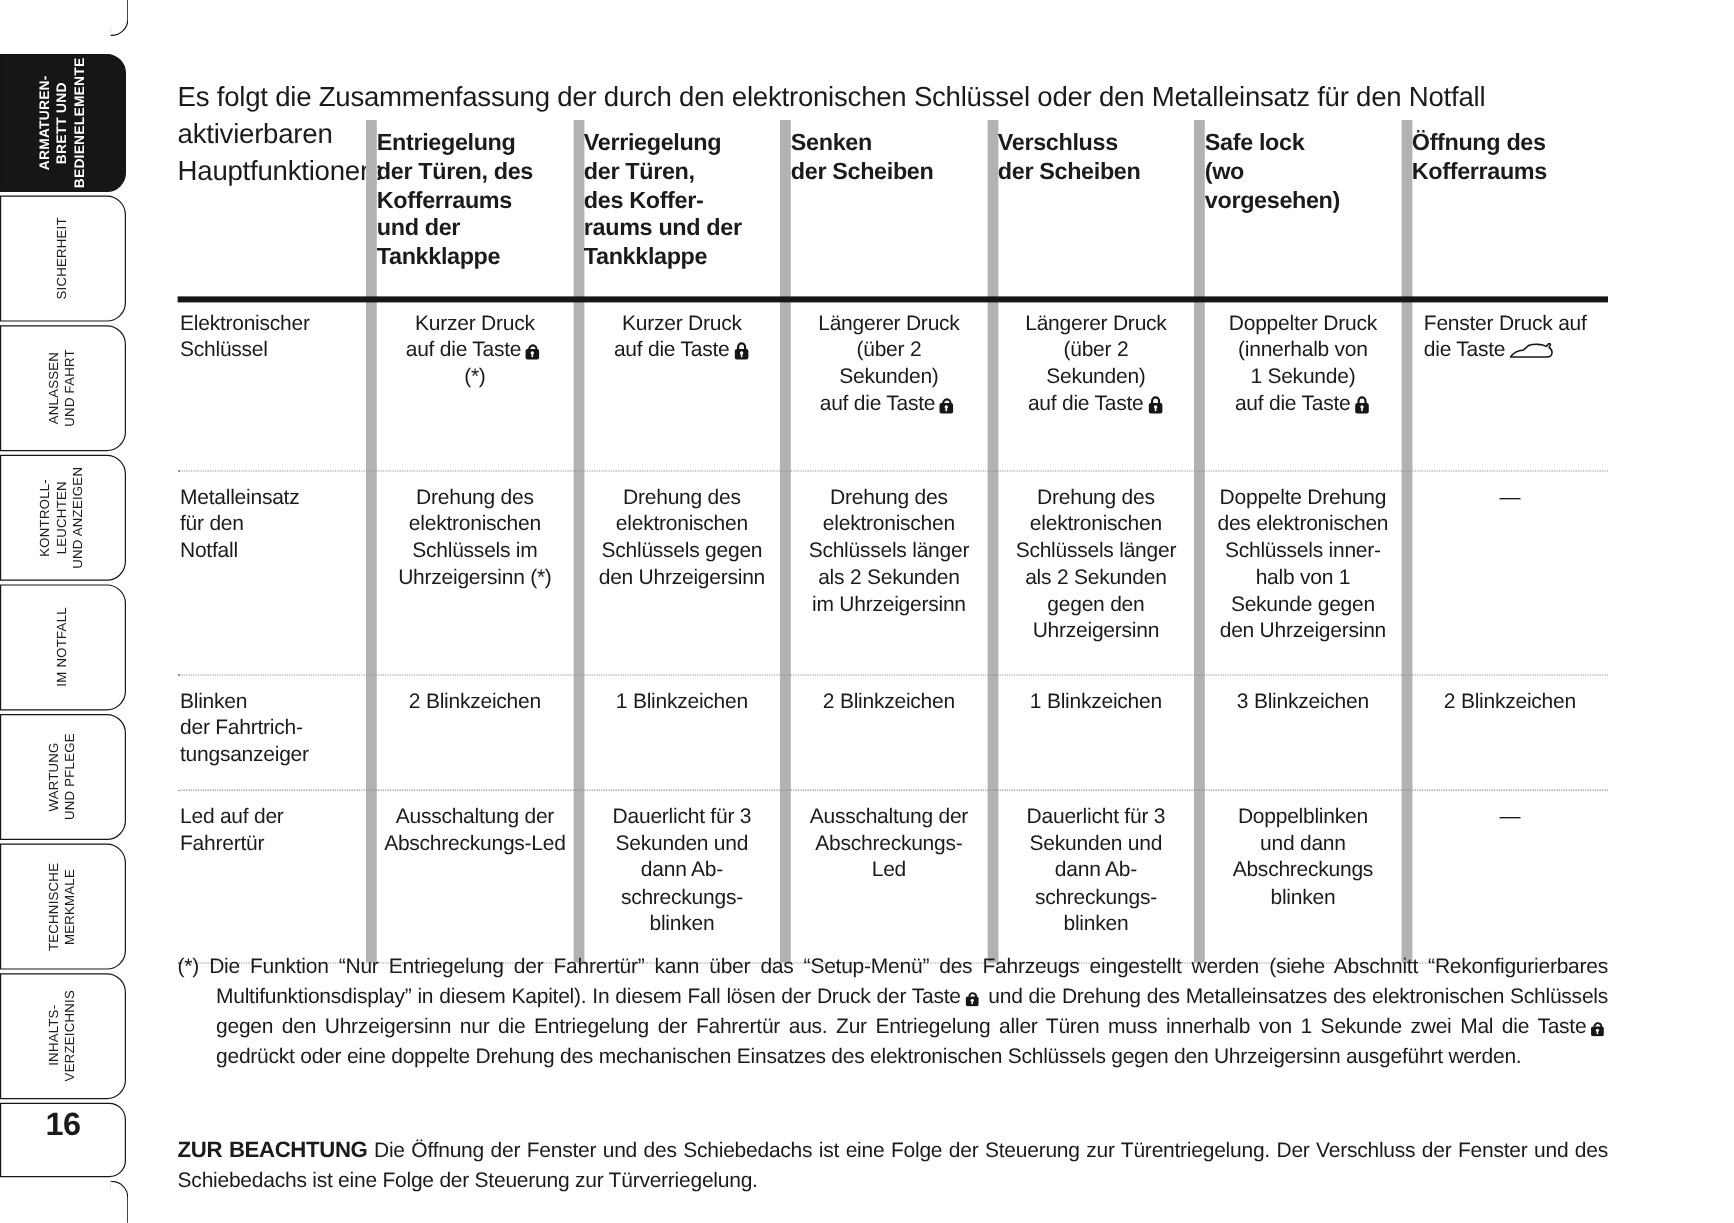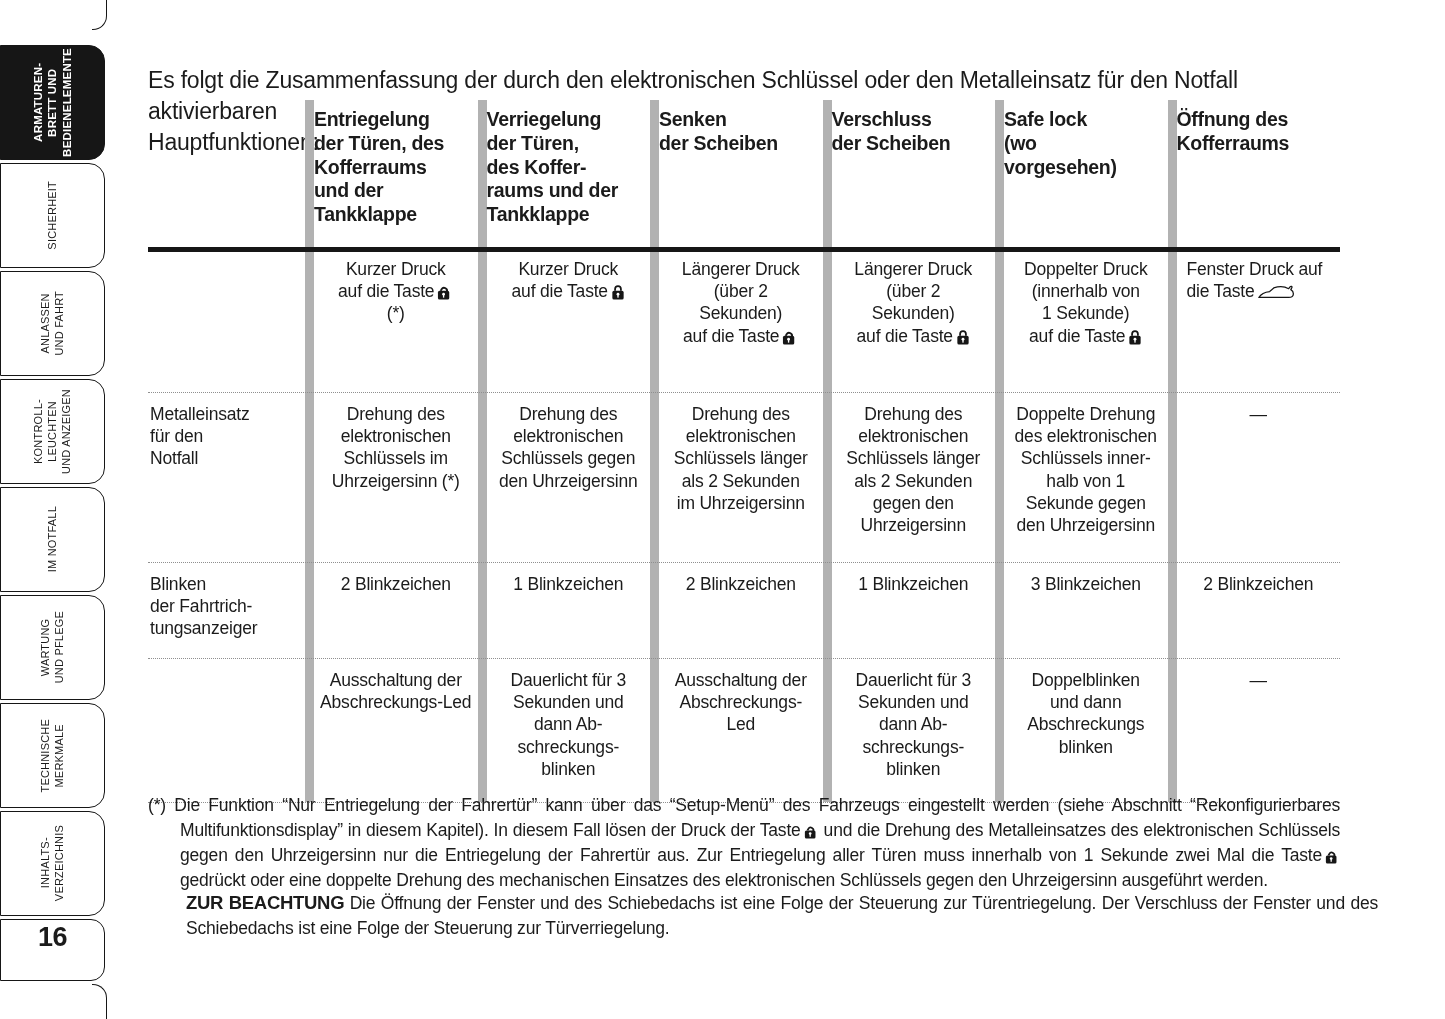--- a/index.html
+++ b/index.html
@@ -78,22 +78,22 @@
   .iconspan{display:inline-block;vertical-align:-3px;margin-left:3px;}
   .iconspan svg{display:block;}
 
   
   .footnote{
     position:absolute;top:775px;left:0;width:1192px;
     font-size:17.5px;line-height:25px;letter-spacing:-0.2px;
     text-align:justify;padding-left:32px;text-indent:-32px;box-sizing:border-box;
   }
   .note{
-    position:absolute;top:872px;left:0;width:1192px;
-    font-size:17.5px;line-height:25px;letter-spacing:-0.2px;text-align:justify;margin-left:38px;
+    position:absolute;top:927px;left:0;width:1192px;
+    font-size:17.5px;line-height:25px;letter-spacing:-0.2px;text-align:justify;
   }
   .note b{font-size:18.5px;letter-spacing:-0.3px;}
 </style>
 </head>
 <body>
 
 <svg width="0" height="0" style="position:absolute" aria-hidden="true">
   <symbol id="sym-lock-closed" viewBox="0 0 14 17">
     <rect x="1" y="7.3" width="12" height="9.2" rx="1.7" fill="#161616"></rect>
     <path d="M3.9 7.3 V5.4 a3.1 3.1 0 0 1 6.2 0 V7.3" fill="none" stroke="#161616" stroke-width="1.9"></path>
@@ -182,20 +182,22 @@
     <div class="hcell c4 r0"><span class="pre">Senken
 der Scheiben</span></div>
     <div class="hcell c5 r0"><span class="pre">Verschluss
 der Scheiben</span></div>
     <div class="hcell c6 r0"><span class="pre">Safe lock
 (wo
 vorgesehen)</span></div>
     <div class="hcell c7 r0"><span class="pre">Öffnung des
 Kofferraums</span></div>
 
+    <div class="cell rowhead c1 r1"><span class="pre">Elektronischer
+Schlüssel</span></div>
     <div class="cell c2 r1"><span class="pre">Kurzer Druck
 auf die Taste</span><span class="iconspan"><svg width="16" height="16">
             <use href="#sym-lock-open"></use>
           </svg></span><span class="pre">
 (*)</span></div>
     <div class="cell c3 r1"><span class="pre">Kurzer Druck
 auf die Taste</span><span class="iconspan"><svg width="14" height="16">
             <use href="#sym-lock-closed"></use>
           </svg></span></div>
     <div class="cell c4 r1"><span class="pre">Längerer Druck
@@ -254,20 +256,22 @@
     <div class="cell rowhead c1 r3"><span class="pre">Blinken
 der Fahrtrich-
 tungsanzeiger</span></div>
     <div class="cell c2 r3"><span class="pre">2 Blinkzeichen</span></div>
     <div class="cell c3 r3"><span class="pre">1 Blinkzeichen</span></div>
     <div class="cell c4 r3"><span class="pre">2 Blinkzeichen</span></div>
     <div class="cell c5 r3"><span class="pre">1 Blinkzeichen</span></div>
     <div class="cell c6 r3"><span class="pre">3 Blinkzeichen</span></div>
     <div class="cell c7 r3"><span class="pre">2 Blinkzeichen</span></div>
 
+    <div class="cell rowhead c1 r4"><span class="pre">Led auf der
+Fahrertür</span></div>
     <div class="cell c2 r4"><span class="pre">Ausschaltung der
 Abschreckungs-Led</span></div>
     <div class="cell c3 r4"><span class="pre">Dauerlicht für 3
 Sekunden und
 dann Ab-
 schreckungs-
 blinken</span></div>
     <div class="cell c4 r4"><span class="pre">Ausschaltung der
 Abschreckungs-
 Led</span></div>

